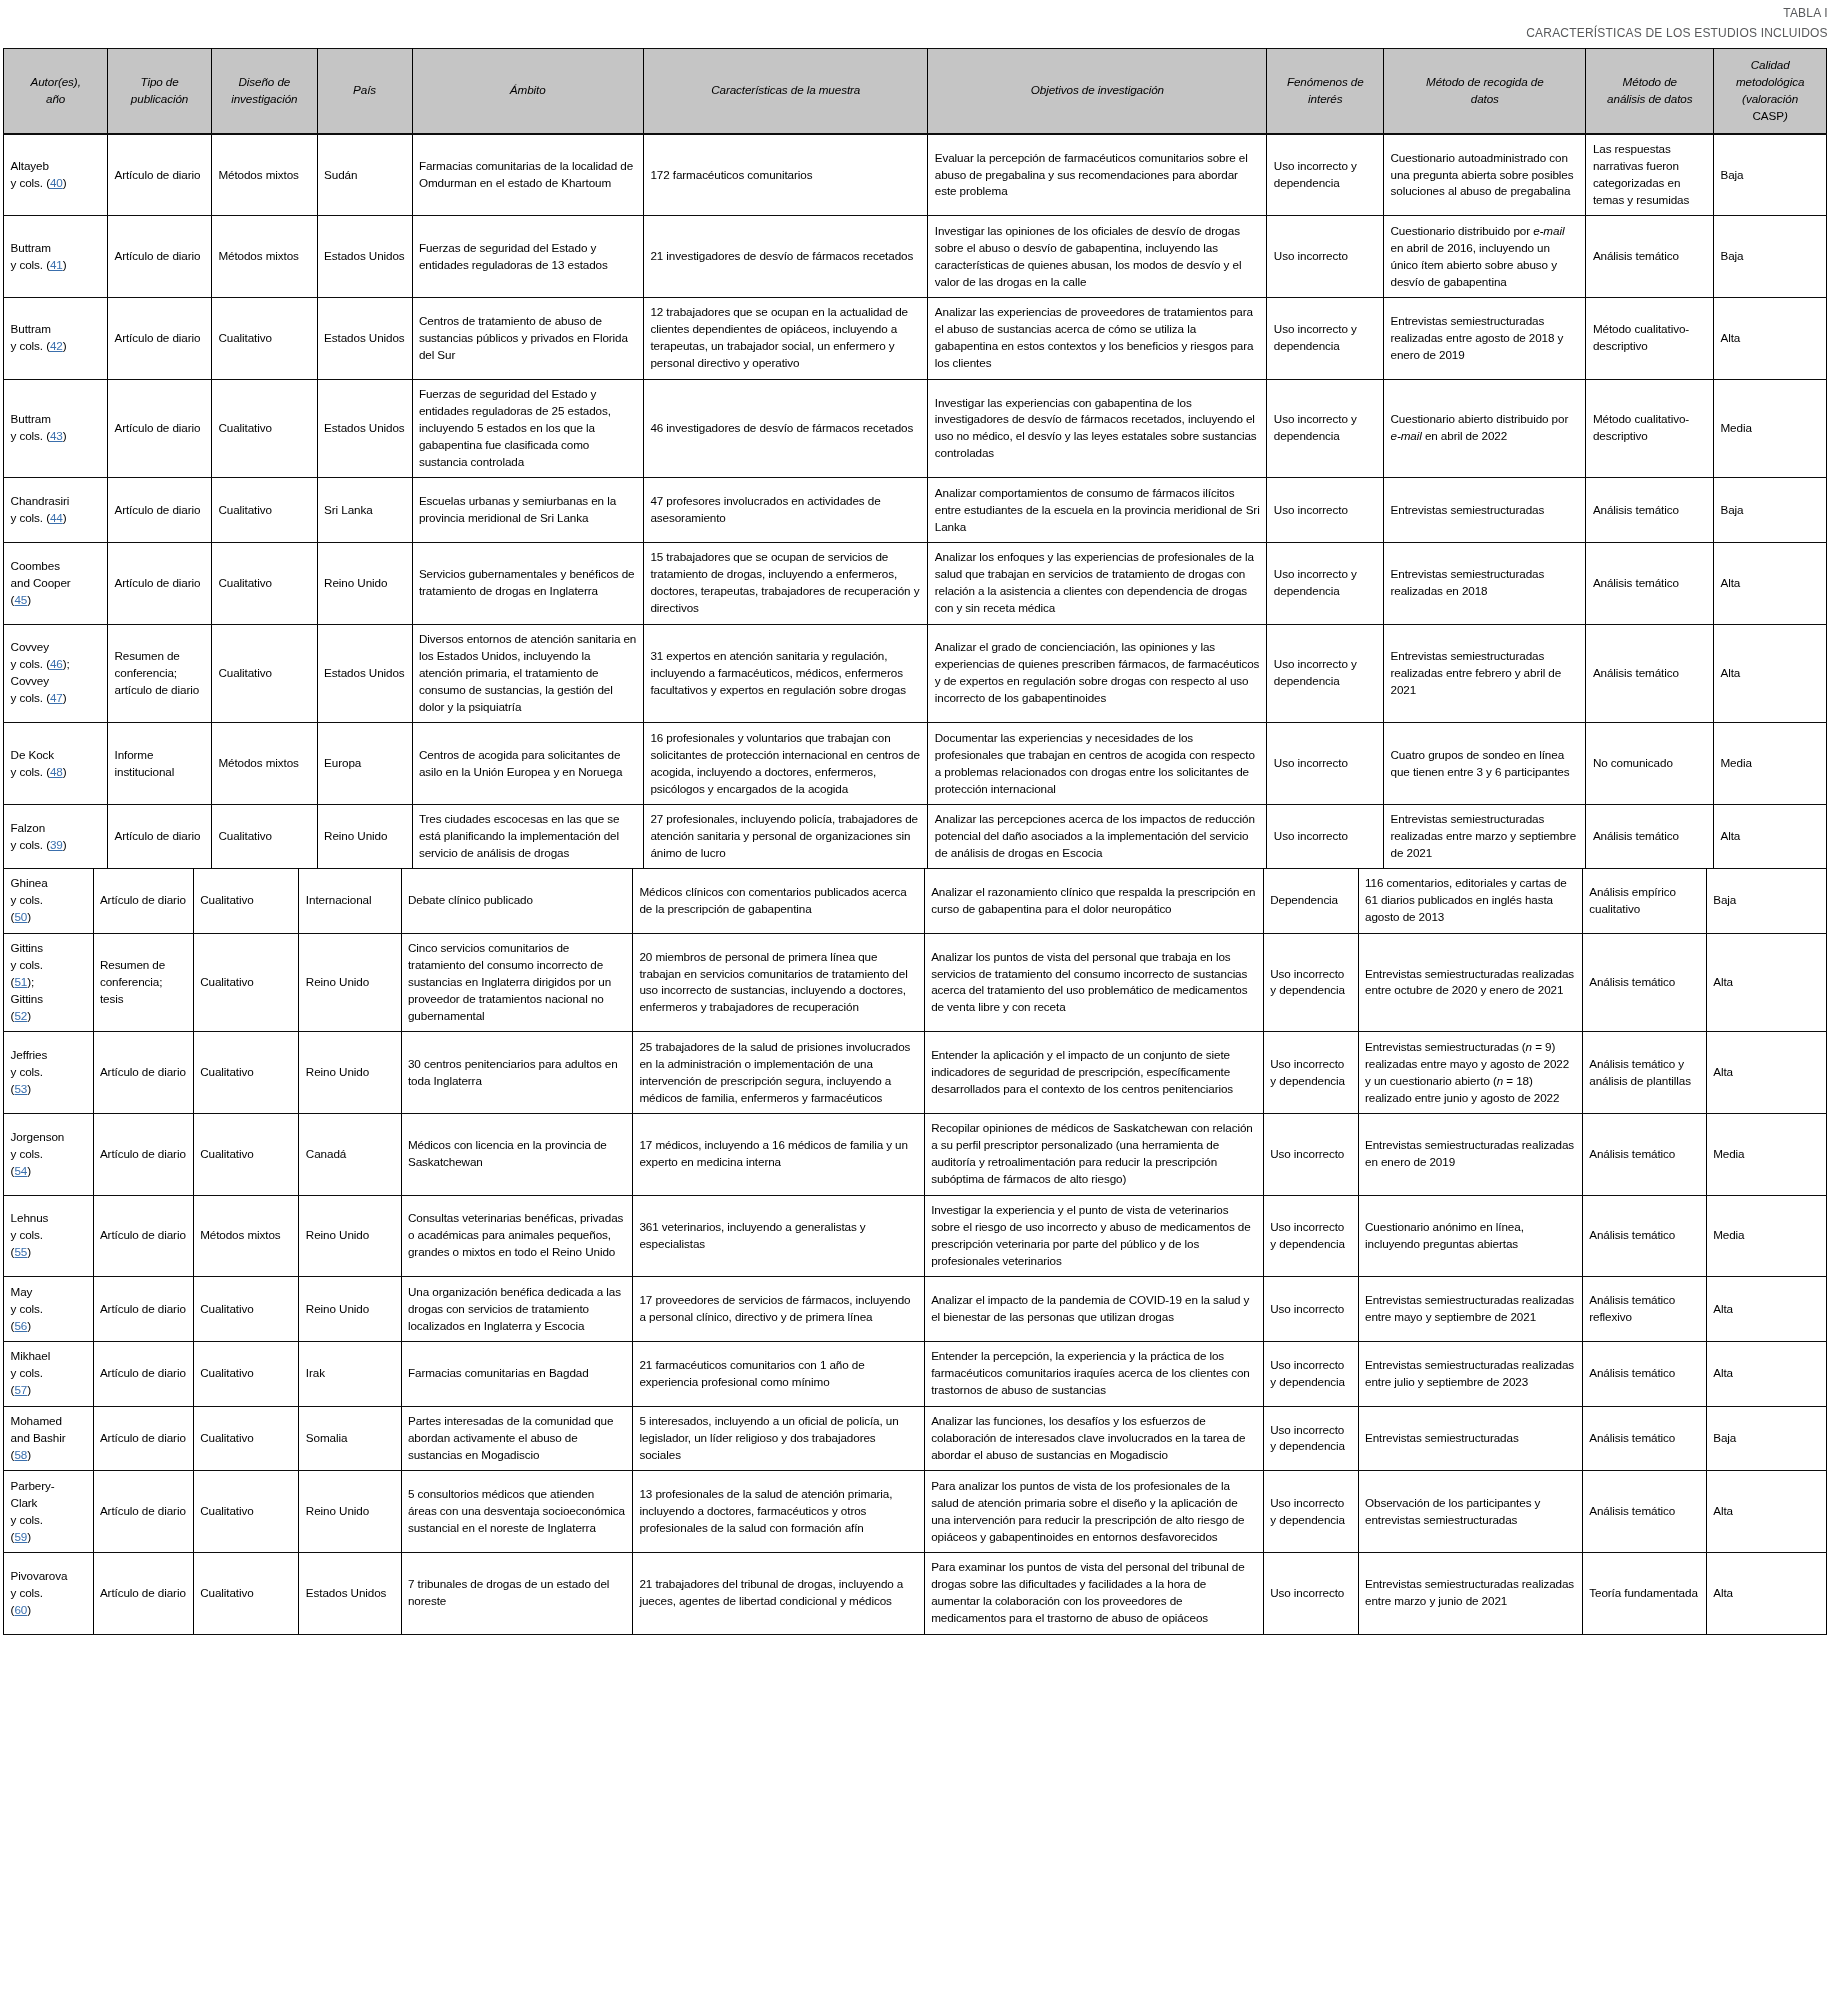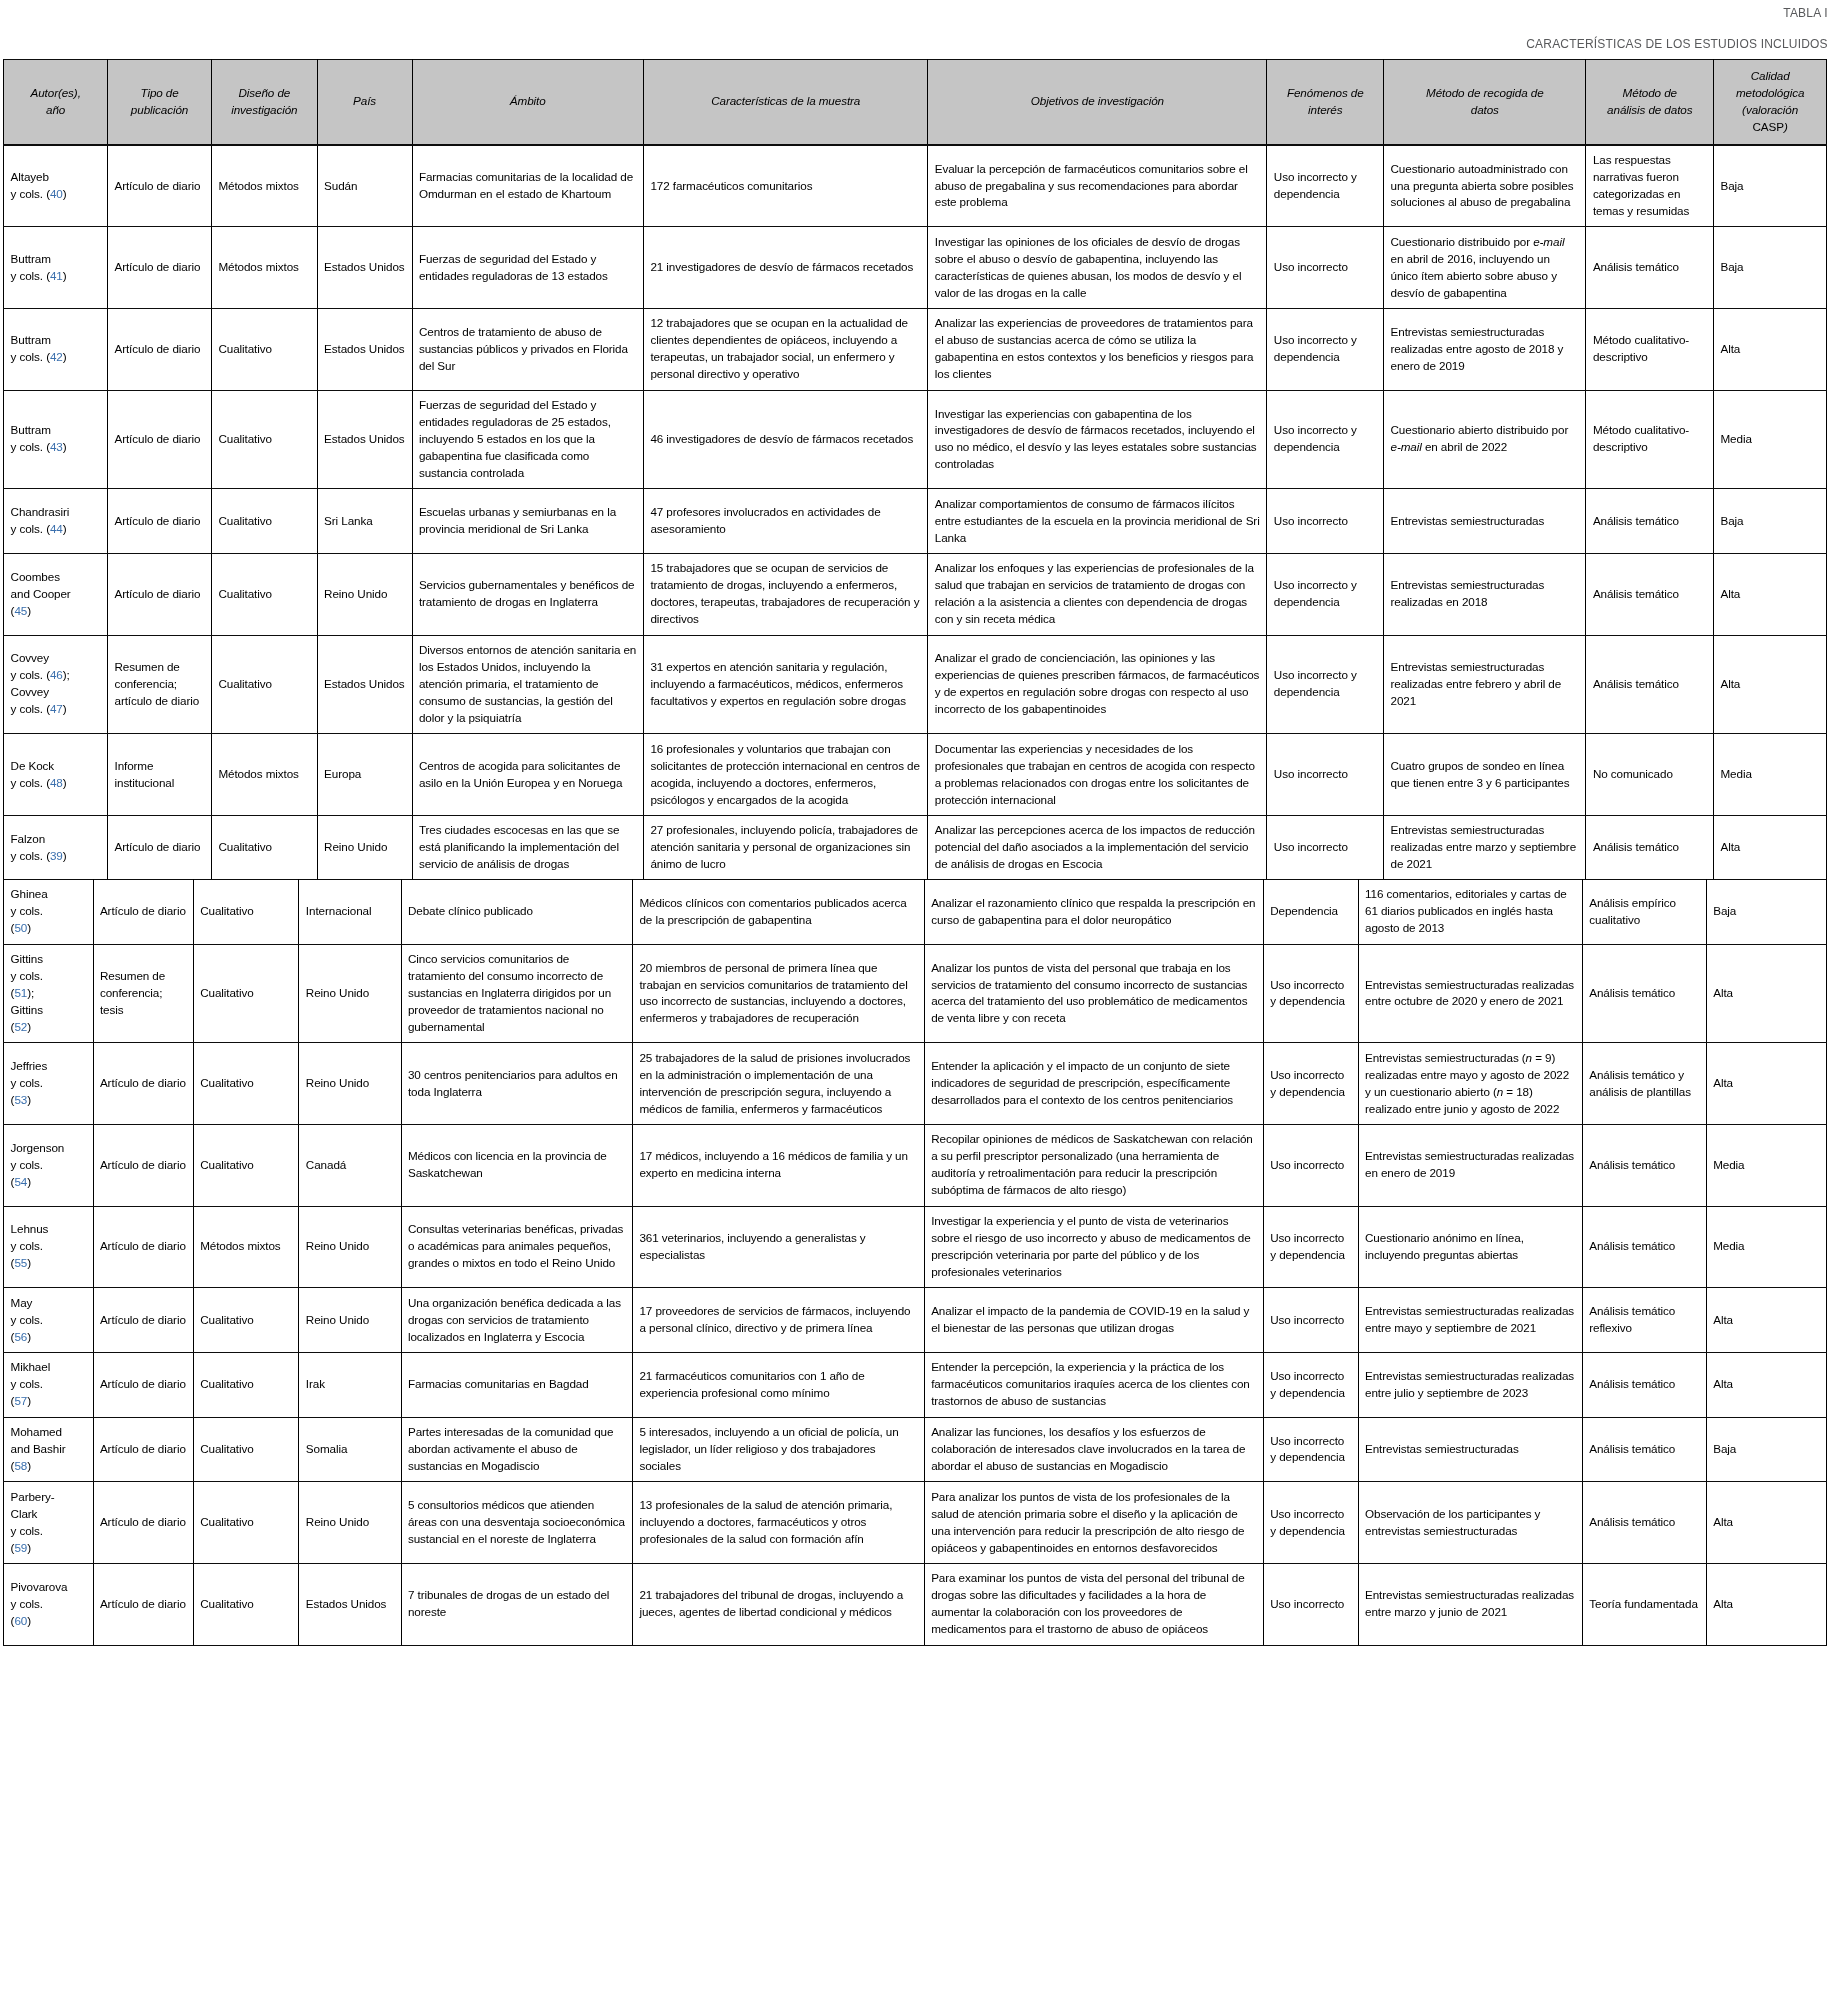--- a/index.html
+++ b/index.html
@@ -17,21 +17,21 @@
   }
   .title-block {
     text-align: right;
     color: var(--title-gray, #58595b);
     font-size: 12px;
     line-height: 1.3;
     letter-spacing: 0.2px;
     margin-bottom: 6.4px;
   }
   .title-block .subtitle {
-    margin-top: 16px;
+    margin-top: 5px;
   }
   table.studies {
     border-collapse: collapse;
     table-layout: fixed;
     width: 1824px;
     border: 1.6px solid #000000;
     background: #ffffff;
   }
   table.studies.part2 {
     margin-top: -1.6px;
@@ -57,20 +57,21 @@
     padding: 5.6px 4.8px;
     border-bottom: 2px solid #0d0d0d;
   }
   td {
     padding: 6.4px 6.4px;
     text-align: left;
     background: #ffffff;
   }
   .ref-link {
     color: var(--link-blue, #3a6fad);
+    text-decoration: underline;
     cursor: pointer;
   }
   td .em-toggle { font-style: italic; }
   thead th .em-toggle { font-style: normal; }
 </style>
 </head>
 <body>
 
 <div class="page">
   <div class="title-block">

